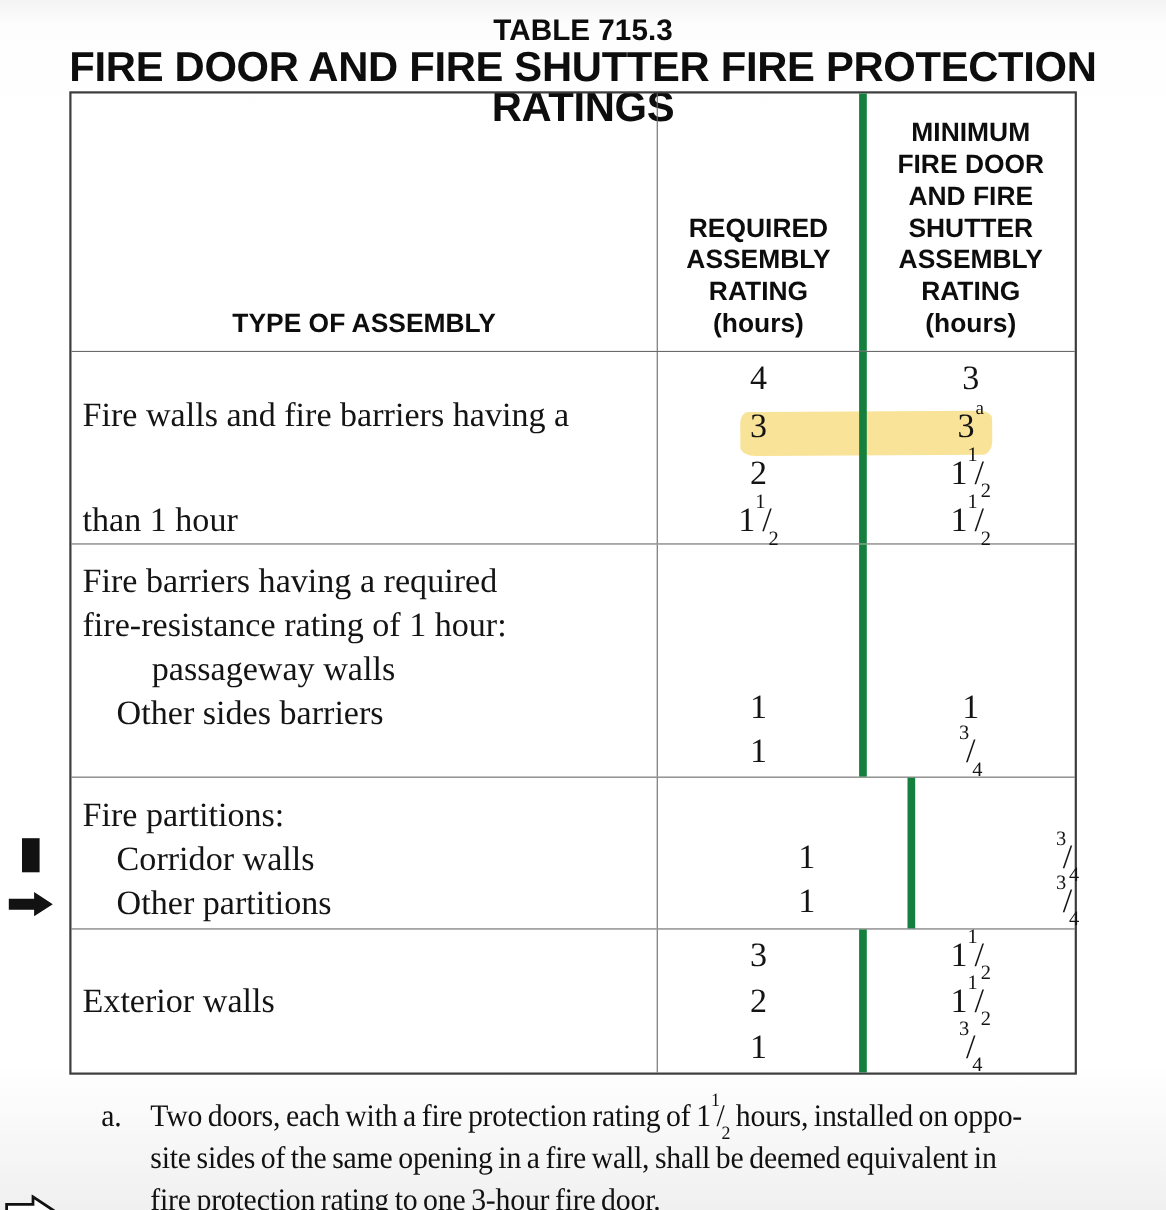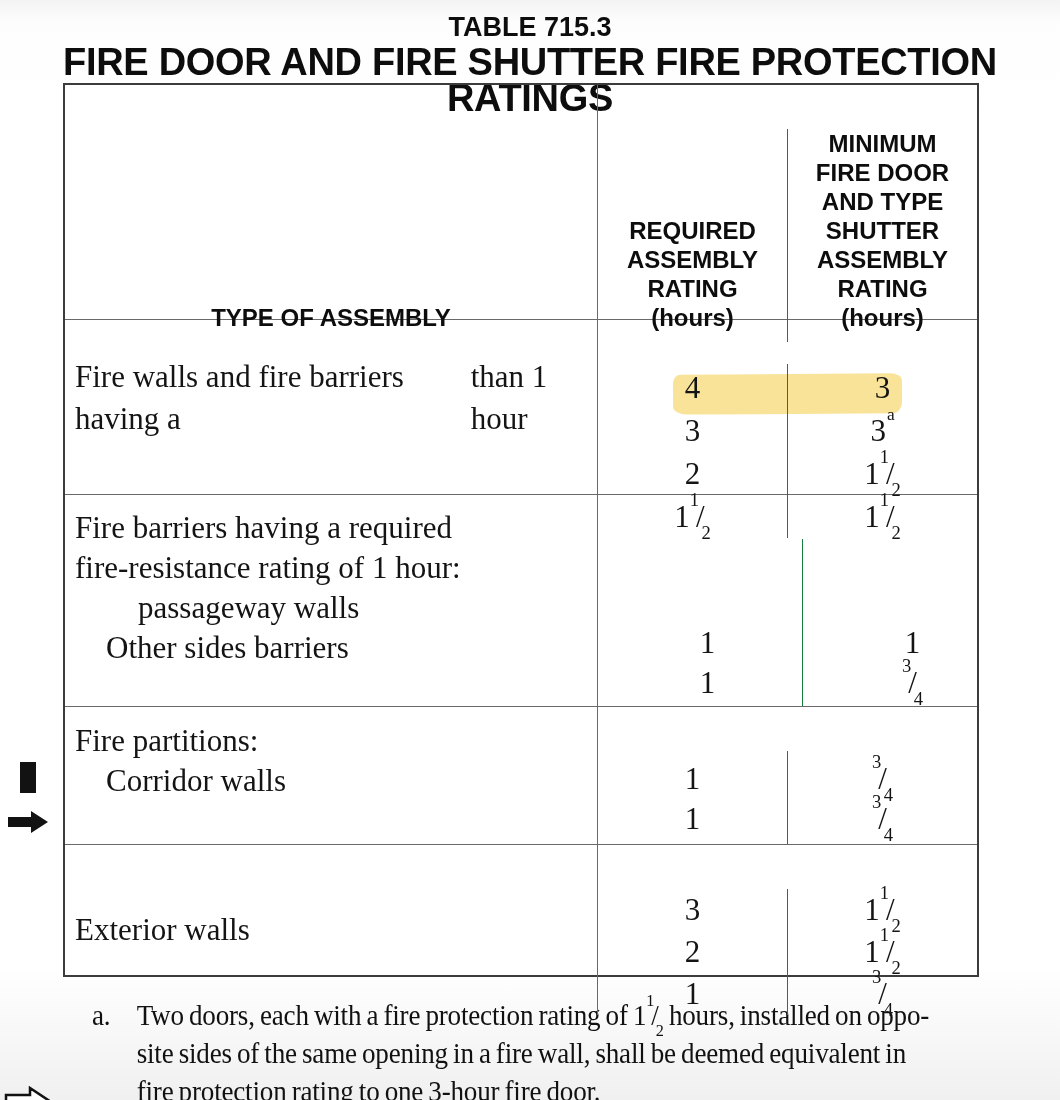--- a/index.html
+++ b/index.html
@@ -17,41 +17,41 @@
   .title-line1{font-size:27px;line-height:34px;letter-spacing:0px;}
   .title-line2{font-size:38px;line-height:36px;letter-spacing:-0.3px;}
 
   
   .doc-table{position:absolute;left:63px;top:83px;width:912px;
     border:2px solid #3c3c3c;background:transparent;}
   .t-row{display:grid;grid-template-columns:533px 190px 189px;position:relative;box-sizing:border-box;}
   .t-row + .t-row{border-top:1px solid #6a6a6a;}
   .cell{box-sizing:border-box;position:relative;z-index:1;}
   .cell-type{border-right:1px solid #6a6a6a;padding-left:10px;font-size:31px;line-height:40px;}
-  .cell-req{border-right:1px solid #15803d;}
+  .cell-req{border-right:7px solid #15803d;}
   .cell-req,.cell-min{display:flex;flex-direction:column;align-items:center;
-    font-size:31px;line-height:43px;text-align:center;margin-top:44px;}
+    font-size:31px;line-height:43px;text-align:center;}
 
   
   .row-header{height:234px;}
   .row-header .cell{display:flex;flex-direction:column;justify-content:flex-end;align-items:center;
     font-family:"Liberation Sans", sans-serif;font-weight:bold;font-size:24px;line-height:29px;
     text-align:center;padding-bottom:10px;color:#0d0d0d;}
   .row-header .cell-type{padding-left:0;text-align:center;}
 
   
   .row-1{height:175px;}
-  .row-1 .cell-type{display:flex;justify-content:center;padding-top:36px;line-height:42px;}
+  .row-1 .cell-type{display:flex;flex-direction:column;justify-content:space-between;padding-top:36px;line-height:42px;}
   .row-1 .cell-req,.row-1 .cell-min{justify-content:flex-start;padding-top:2px;}
 
-  .row-2{height:212px;gap:15px;}
+  .row-2{height:212px;}
   .row-2 .cell-type{padding-top:13px;}
   .row-2 .cell-req,.row-2 .cell-min{justify-content:flex-end;padding-bottom:3px;line-height:40px;}
 
-  .row-3{height:138px;}
+  .row-3{height:138px;gap:44px;}
   .row-3 .cell-type{padding-top:14px;}
   .row-3 .cell-req,.row-3 .cell-min{justify-content:flex-end;padding-bottom:5px;line-height:40px;}
 
   .row-4{height:131px;}
   .row-4 .cell-type{display:flex;flex-direction:column;justify-content:center;}
   .row-4 .cell-req,.row-4 .cell-min{justify-content:center;line-height:42px;}
 
   .indent-0{padding-left:0;}
   .indent-1{padding-left:31px;}
   .indent-2{padding-left:63px;}
@@ -96,21 +96,21 @@
       </div>
       <div class="cell cell-req" id="hdr-col2">
           <div>REQUIRED</div>
           <div>ASSEMBLY</div>
           <div>RATING</div>
           <div>(hours)</div>
         </div>
       <div class="cell cell-min" id="hdr-col3">
           <div>MINIMUM</div>
           <div>FIRE DOOR</div>
-          <div>AND TYPE</div>
+          <div>AND FIRE</div>
           <div>SHUTTER</div>
           <div>ASSEMBLY</div>
           <div>RATING</div>
           <div>(hours)</div>
         </div>
     </div>
 
     <div class="t-row row-1" id="row-0">
       <div class="hl-band" style="background: rgb(247, 225, 143);"></div>
       <div class="cell cell-type">
@@ -145,20 +145,21 @@
       <div class="cell cell-min">
           <div>1</div>
           <div><sup class="num">3</sup><span class="sl">/</span><sub class="den">4</sub></div>
         </div>
     </div>
 
     <div class="t-row row-3" id="row-2">
       <div class="cell cell-type">
           <div class="indent-0">Fire partitions:</div>
           <div class="indent-1">Corridor walls</div>
+          <div class="indent-1">Other partitions</div>
         </div>
       <div class="cell cell-req">
           <div>1</div>
           <div>1</div>
         </div>
       <div class="cell cell-min">
           <div><sup class="num">3</sup><span class="sl">/</span><sub class="den">4</sub></div>
           <div><sup class="num">3</sup><span class="sl">/</span><sub class="den">4</sub></div>
         </div>
     </div>

